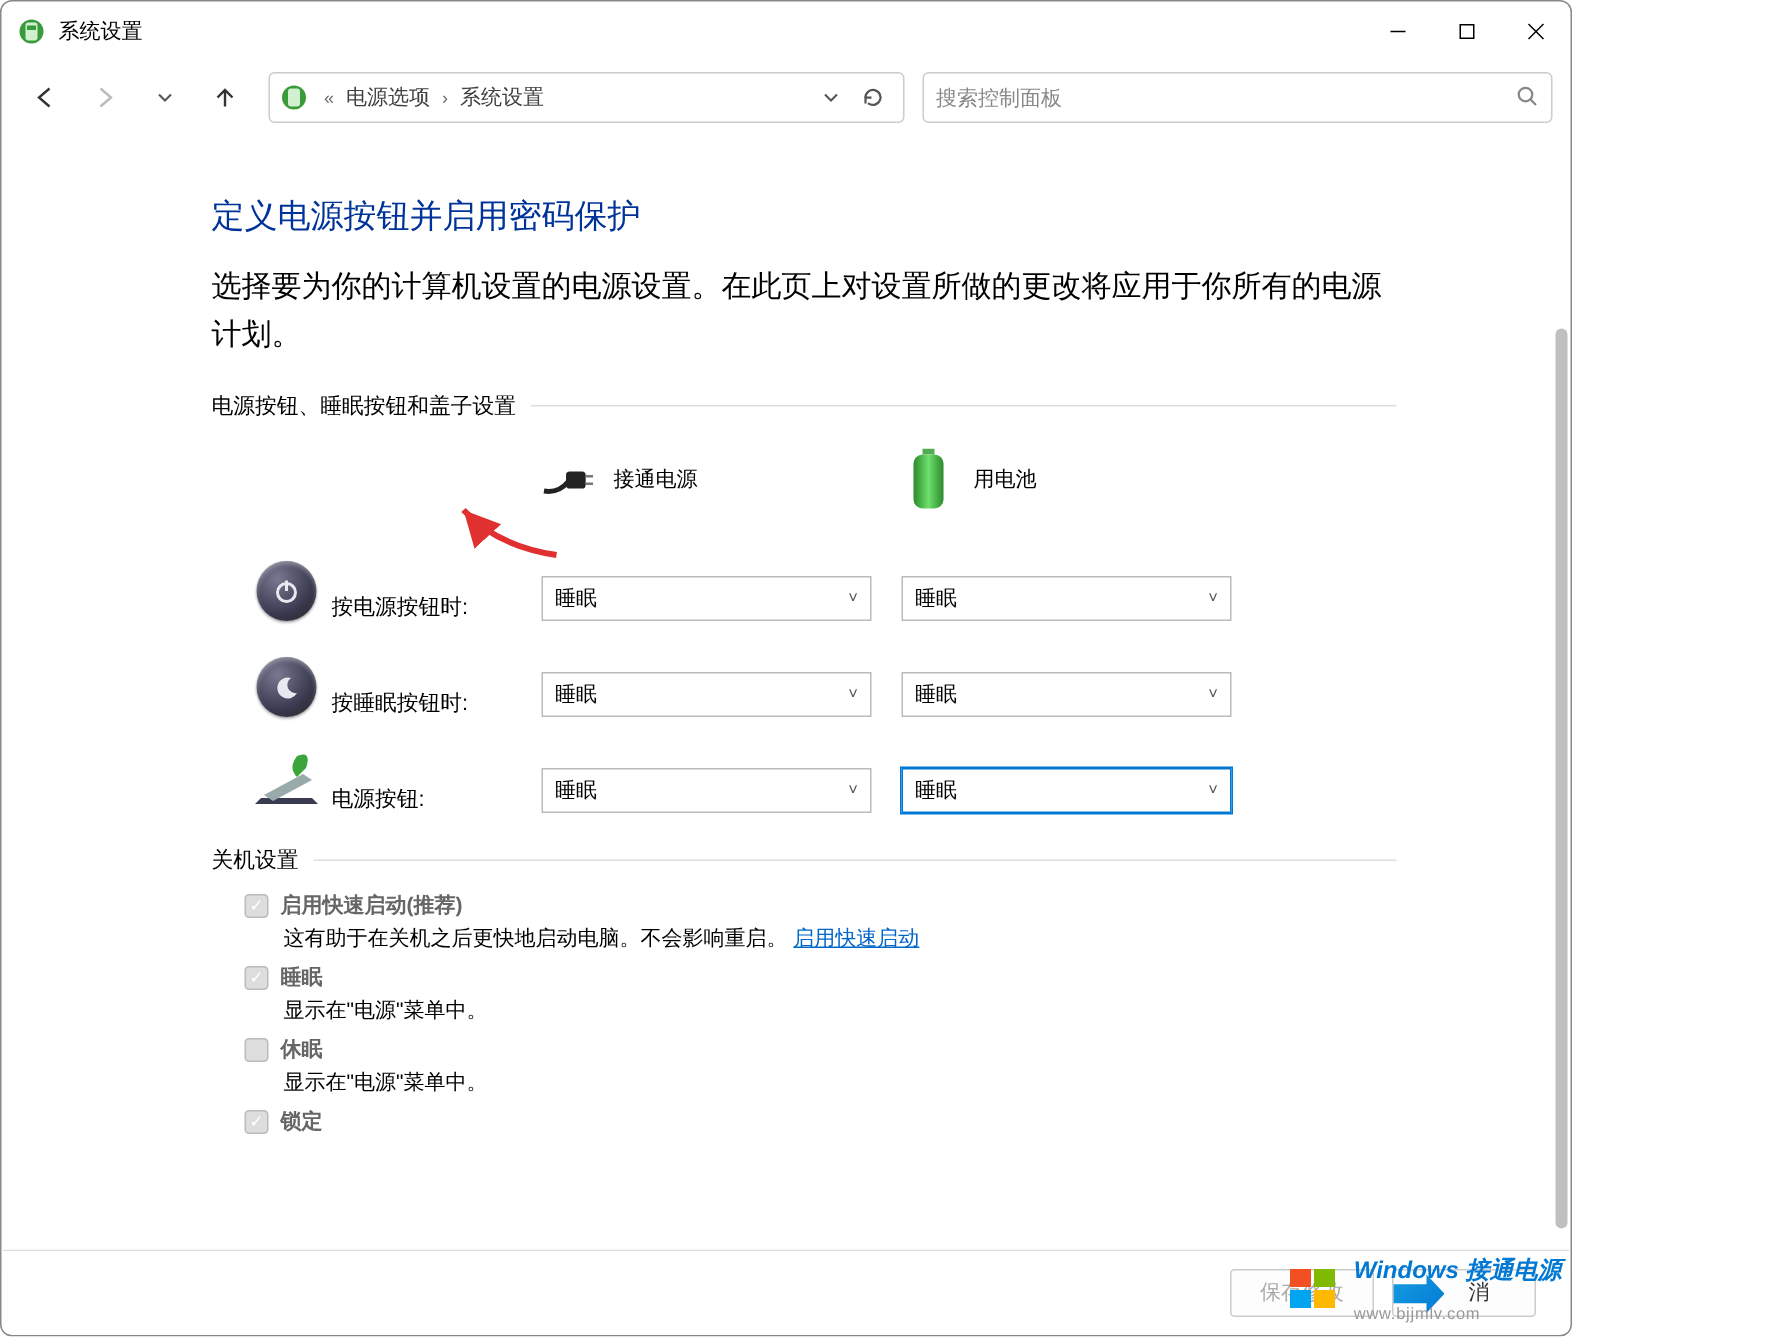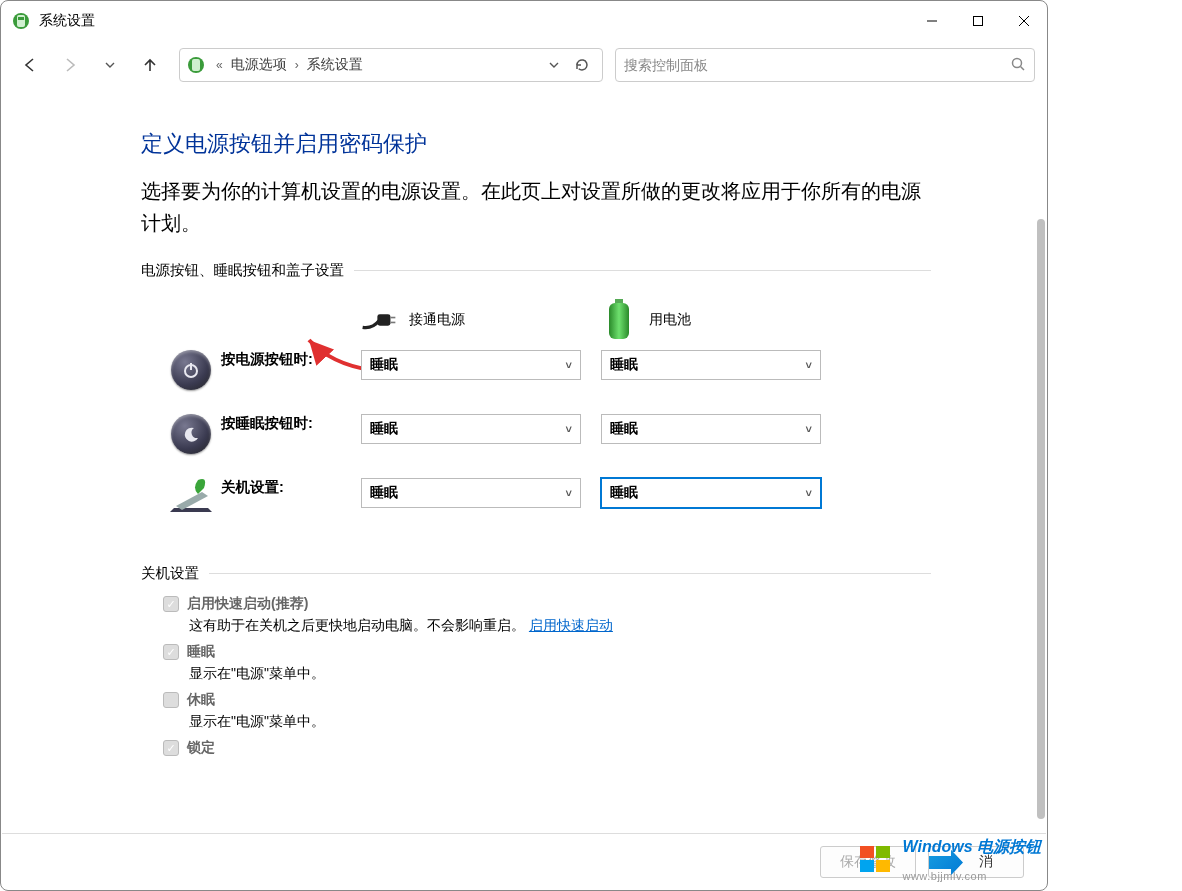--- a/index.html
+++ b/index.html
@@ -43,21 +43,21 @@
 
   .section-label { font-size: 14.5px; color: #000; margin-top: 22px; margin-bottom: 6px; display: flex; align-items: center; }
   .section-label .line { flex: 1; height: 1px; background: #ddd; margin-left: 10px; }
 
   .power-table { margin-left: 20px; margin-top: 10px; }
   .header-row { display: flex; align-items: center; height: 60px; }
   .header-row .spacer-col { width: 200px; }
   .header-row .col { width: 240px; display: flex; align-items: center; gap: 12px; }
   .header-row .hdr-icon { width: 36px; height: 40px; display: flex; align-items: center; justify-content: center; }
 
-  .setting-row { display: flex; align-items: flex-start; height: 64px; font-weight: bold; }
+  .setting-row { display: flex; align-items: flex-end; height: 64px; }
   .setting-row .icon-col { width: 60px; display: flex; align-items: center; justify-content: center; }
   .round-btn { width: 40px; height: 40px; border-radius: 50%; background: radial-gradient(circle at 35% 30%, #787890, #3a3a50 60%, #222 100%); display: flex; align-items: center; justify-content: center; box-shadow: inset 0 2px 3px rgba(255,255,255,.35), 0 1px 2px rgba(0,0,0,.4); }
   .setting-row .label-col { width: 140px; font-size: 14.5px; }
   .setting-row .select-col { width: 240px; padding-right: 20px; }
   .fake-select { height: 30px; border: 1px solid #bbb; background: #fff; display: flex; align-items: center; padding: 0 8px; position: relative; font-size: 14px; }
   .fake-select.active { border: 1px solid #0078d4; outline: 1px solid #0078d4; }
   .fake-select .chev { margin-left: auto; color: #555; font-size: 11px; }
 
   .shutdown-list { margin-left: 22px; margin-top: 12px; }
   .chk-item { margin-bottom: 8px; }
@@ -276,21 +276,21 @@
         </div>
 
         <div class="setting-row">
           <div class="icon-col">
             <svg width="46" height="40" viewBox="0 0 46 40">
               <path d="M6 30 L40 30 L44 34 L2 34 Z" fill="#3a3a50"></path>
               <path d="M8 28 L34 14 L40 18 L14 32 Z" fill="#9aa"></path>
               <path d="M30 2 Q40 -2 36 10 L30 16 Q24 10 30 2Z" fill="#3aa53a"></path>
             </svg>
           </div>
-          <div class="label-col">关机设置:</div>
+          <div class="label-col">电源按钮:</div>
           <div class="select-col">
             <div class="fake-select">
               <span>睡眠</span>
               <span class="chev">˅</span>
             </div>
           </div>
           <div class="select-col">
             <div class="fake-select active">
               <span>睡眠</span>
               <span class="chev">˅</span>
@@ -354,18 +354,18 @@
   </div>
 
   <div class="watermark">
     <svg width="36" height="36" viewBox="0 0 36 36">
       <rect x="2" y="4" width="14" height="12" fill="#f25022"></rect>
       <rect x="18" y="4" width="14" height="12" fill="#7fba00"></rect>
       <rect x="2" y="18" width="14" height="12" fill="#00a4ef"></rect>
       <rect x="18" y="18" width="14" height="12" fill="#ffb900"></rect>
     </svg>
     <div class="wm-text">
-      <div class="wm-line1">Windows 电源按钮</div>
+      <div class="wm-line1">Windows 接通电源</div>
       <div class="wm-line2">www.bjjmlv.com</div>
     </div>
   </div>
 
 </div>
 
 </body></html>

